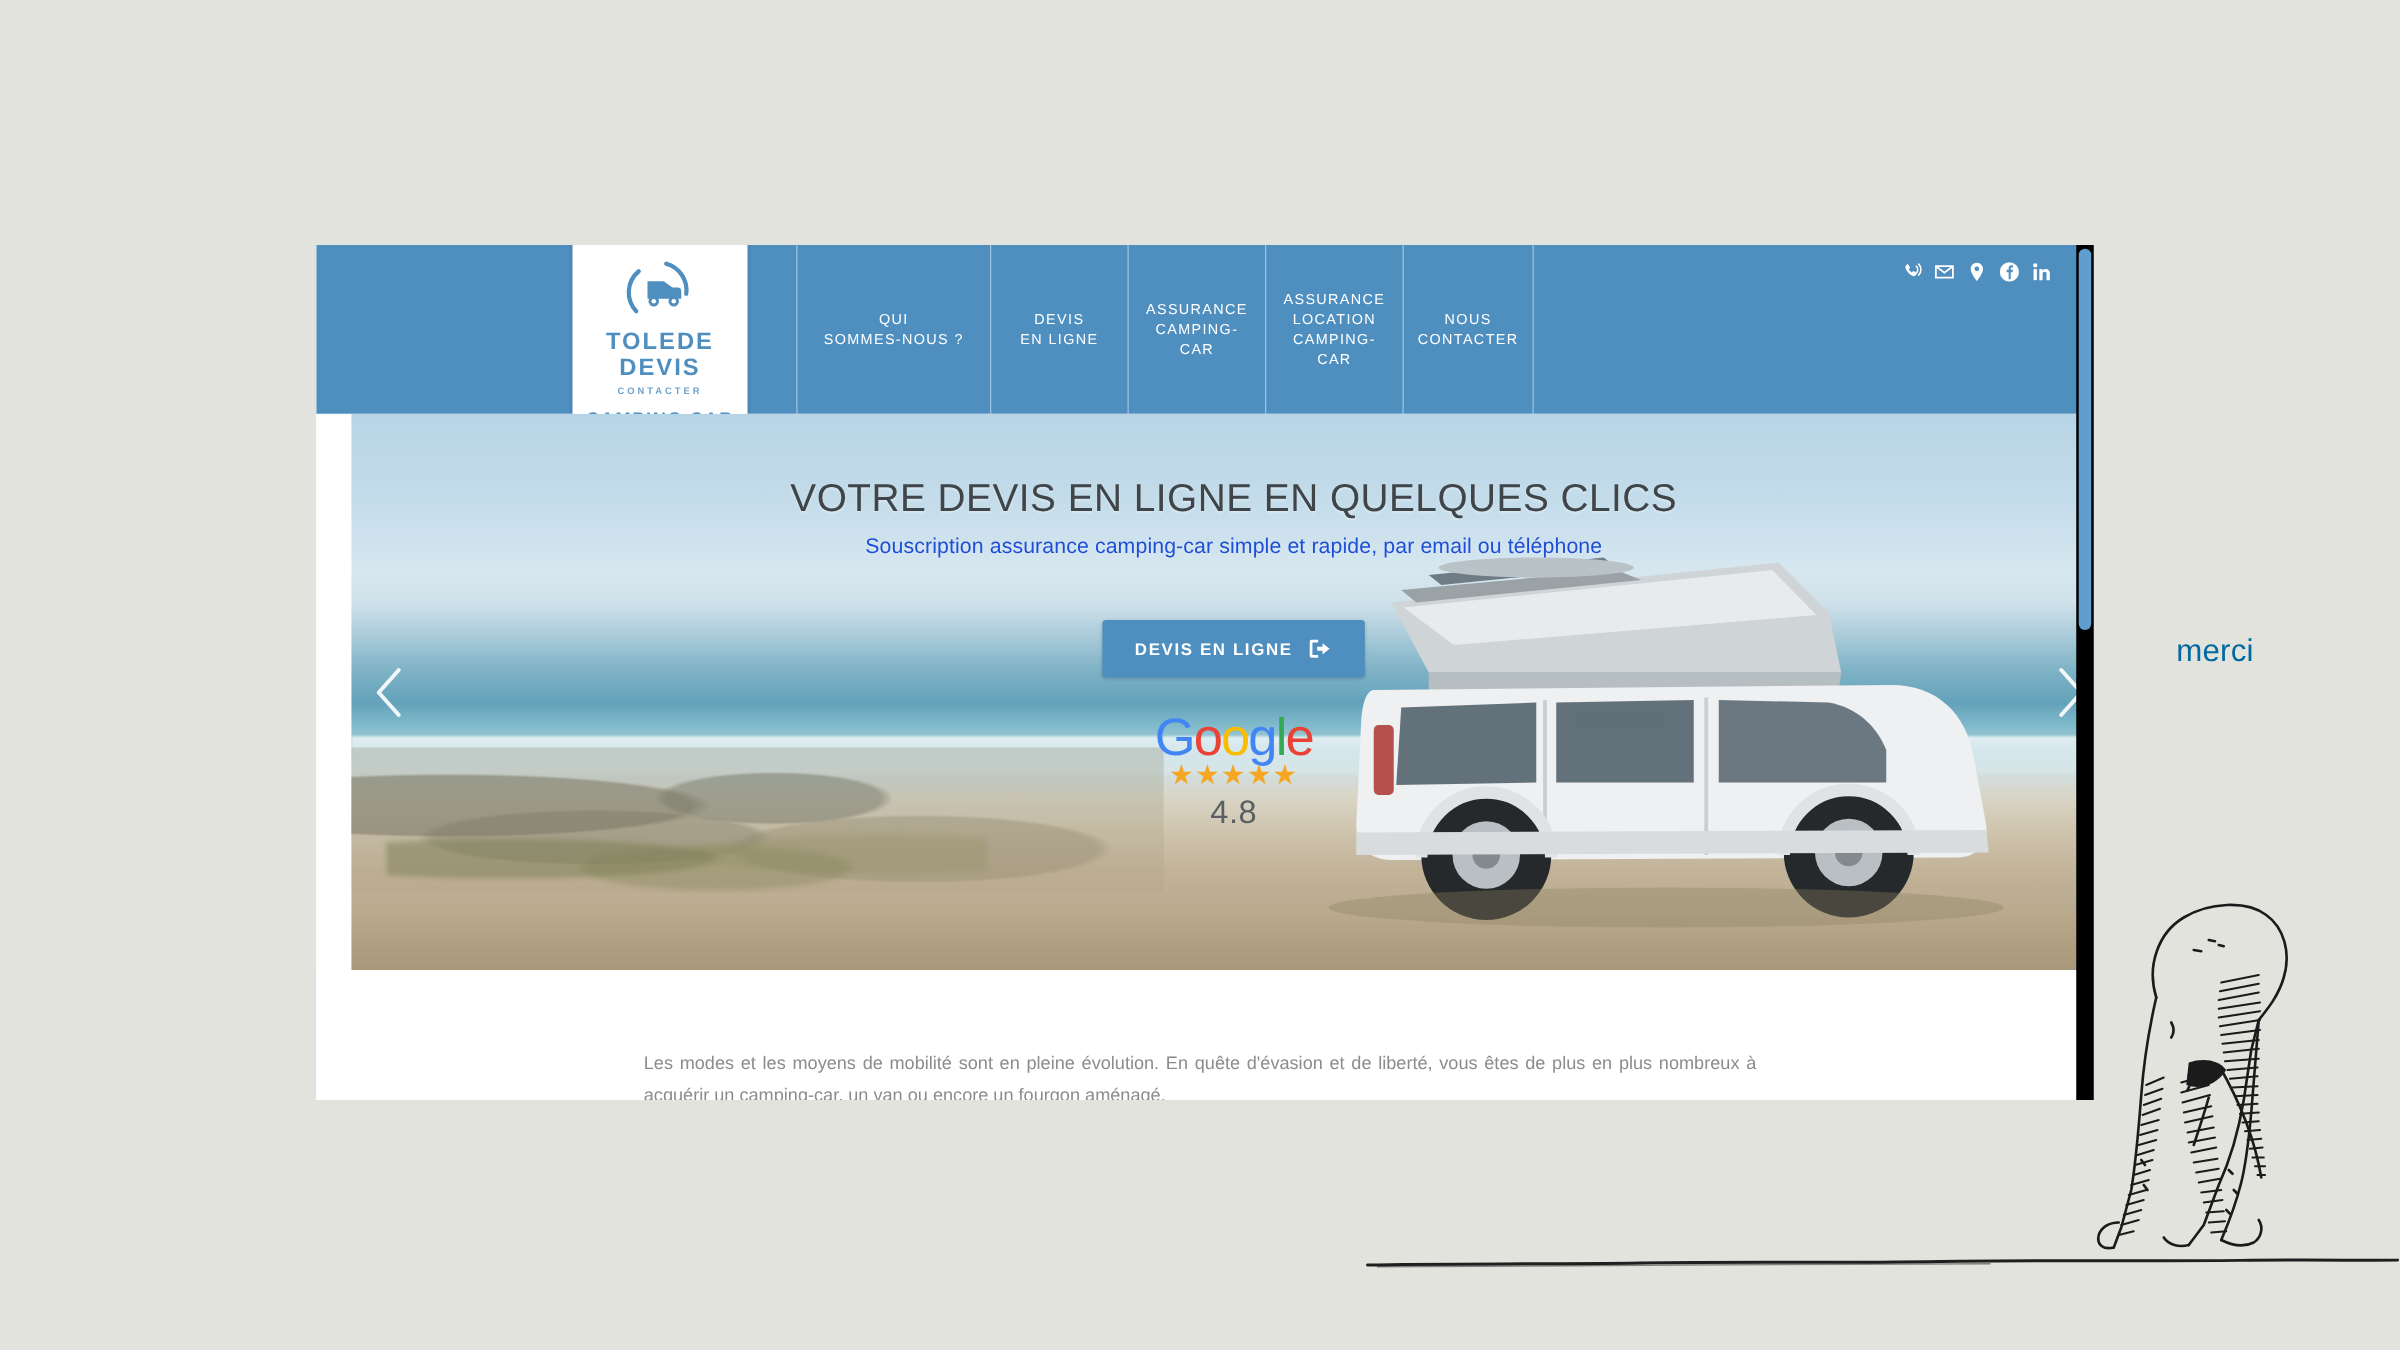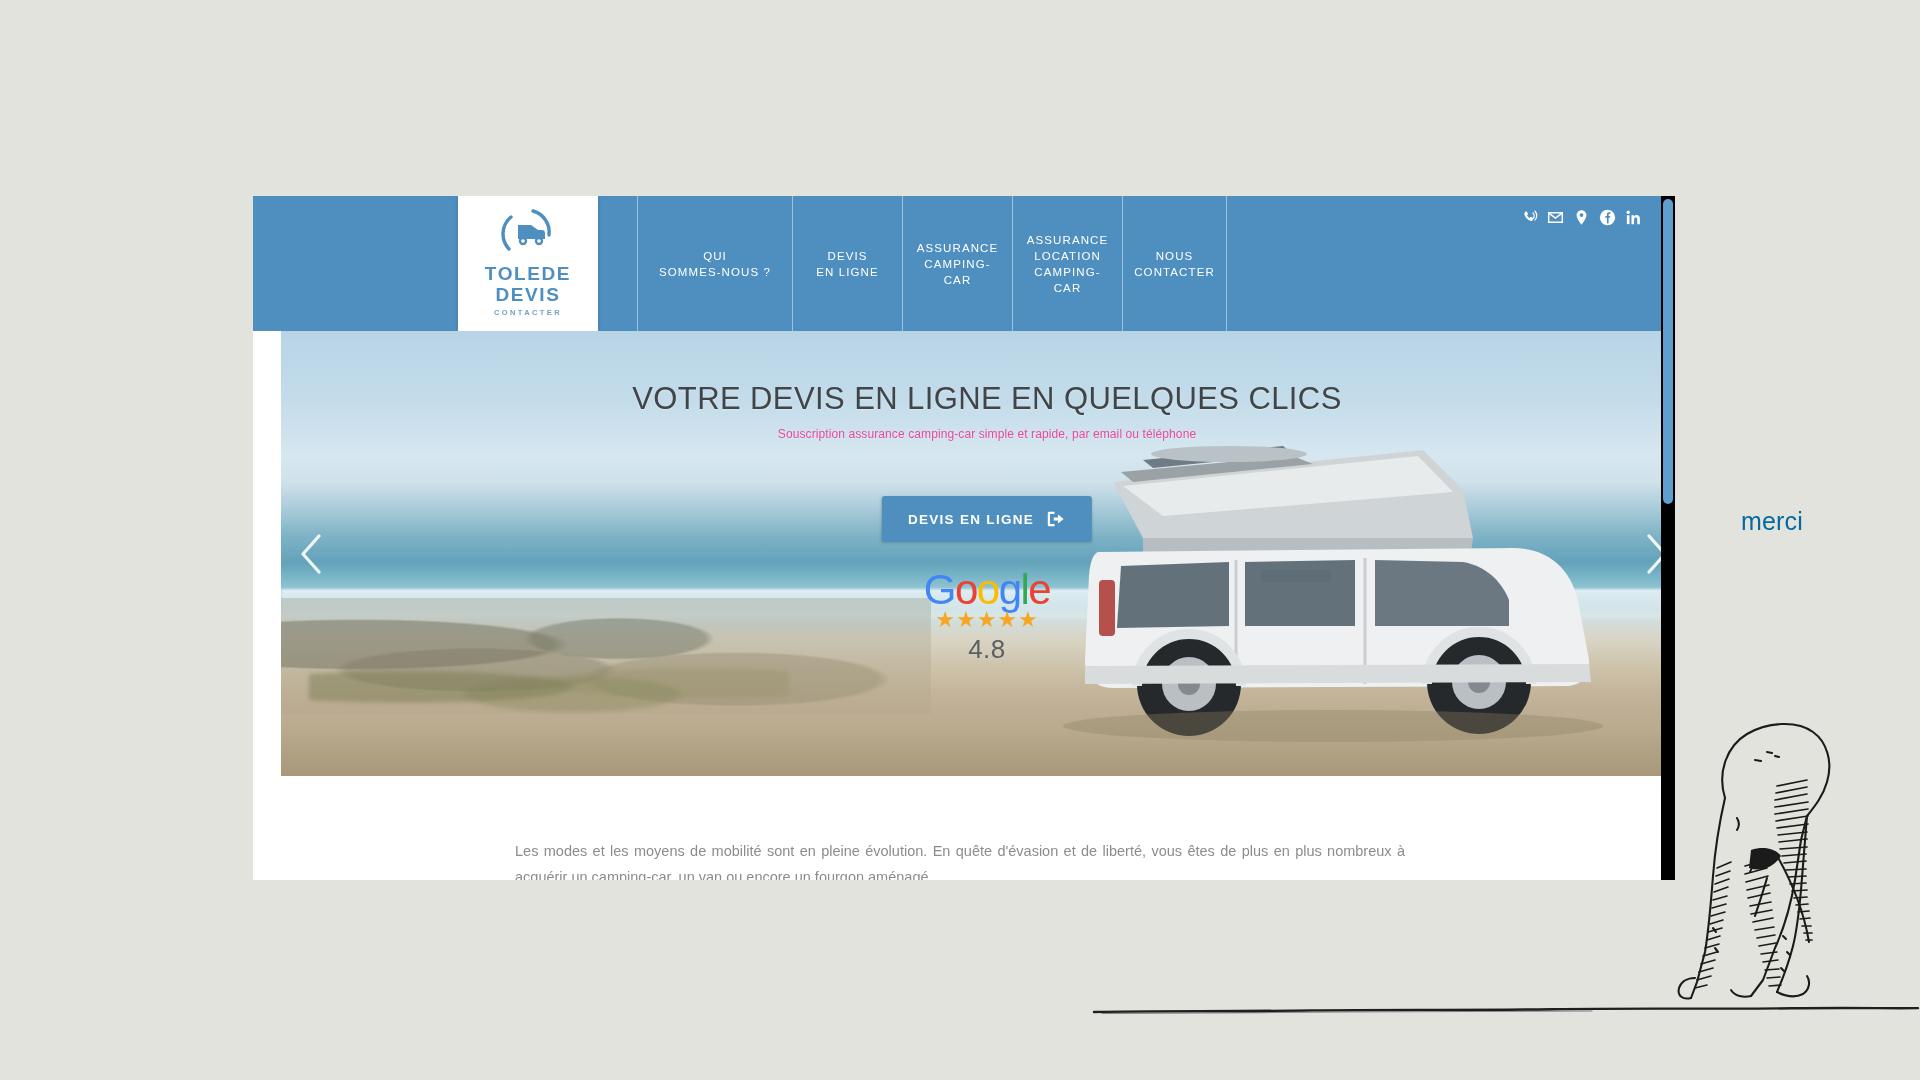--- a/index.html
+++ b/index.html
@@ -210,22 +210,22 @@
   }
   #hero-title {
     color: #3f4548;
     font-size: 31px;
     letter-spacing: .4px;
     font-weight: normal;
     text-shadow: 0 1px 2px rgba(255,255,255,.35);
   }
   #hero-sub {
     margin-top: 10px;
-    color: #ec4899;
-    font-size: 12px;
+    color: #1d4ed8;
+    font-size: 17px;
     letter-spacing: .1px;
     text-shadow: 0 1px 2px rgba(255,255,255,.35);
   }
 
   
   #cta {
     position: absolute;
     left: 50%;
     transform: translateX(-50%);
     top: 165px;

